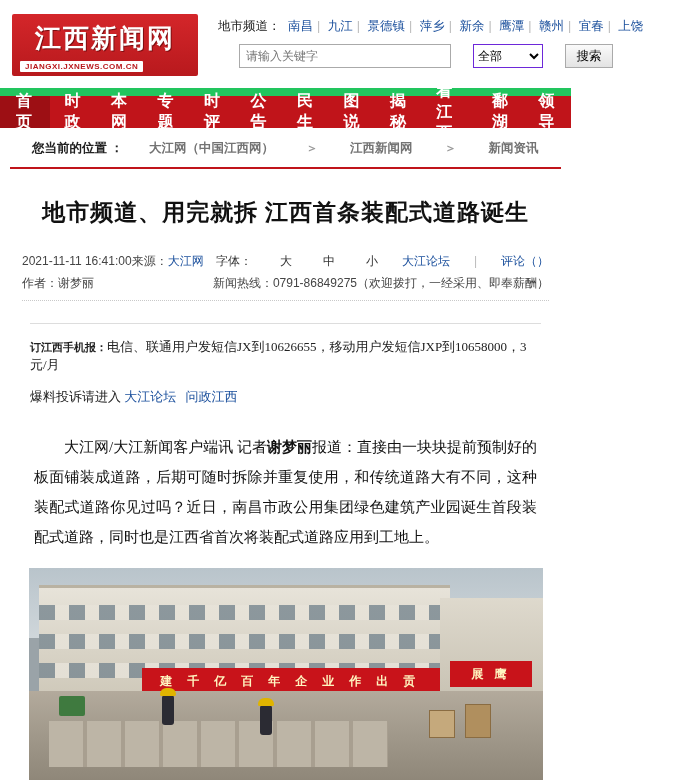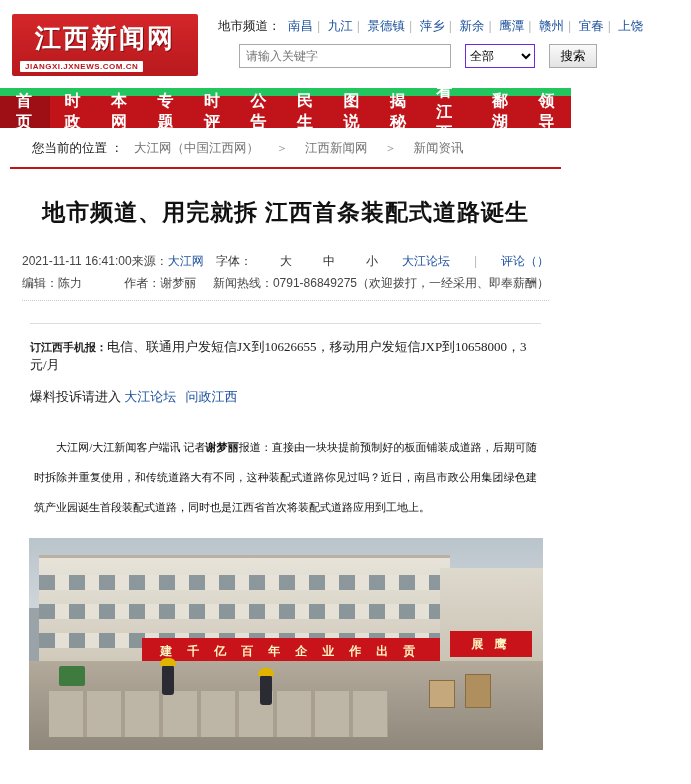--- a/index.html
+++ b/index.html
@@ -66,21 +66,21 @@
     white-space: nowrap;
   }
   .city-row .label { color: #222; }
   .city-row a {
     color: #1a4f9c;
     text-decoration: none;
     padding: 0 4px;
   }
   .city-sep { color: #bbb; }
 
-  .search-row { display: flex; align-items: flex-end; gap: 14px; padding-left: 21px; }
+  .search-row { display: flex; align-items: flex-end; gap: 22px; padding-left: 21px; }
   .search-input {
     width: 212px;
     height: 24px;
     border: 1px solid #aaa;
     padding: 2px 6px;
     font-size: 12px;
     color: #999;
     background: #fff;
     font-family: "Liberation Sans", sans-serif;
   }
@@ -129,22 +129,23 @@
   .crumb-wrap {
     padding: 12px 12px 10px 22px;
     border-bottom: 2px solid #c0141a;
     margin: 0 10px;
   }
   .crumb {
     font-size: 12.5px;
     color: #333;
     display: flex;
     align-items: center;
-    gap: 5px;
+    gap: 20px;
     white-space: nowrap;
+    font-weight: bold;
   }
   .crumb .pos-label { color: #222; margin-right: 6px; }
   .crumb a { color: #737373; text-decoration: none; }
   .crumb .arrow { color: #999; padding: 0 12px; font-size: 12px; }
 
   
   .article { padding: 0 22px; }
   .headline {
     text-align: center;
     font-family: "Liberation Serif", serif;
@@ -192,21 +193,21 @@
     color: #222;
     font-family: "Liberation Serif", serif;
   }
   .notice-line1 { margin-bottom: 14px; }
   .notice-line1 b { font-size: 11px; }
   .notice-line2 a { color: #1a4f9c; text-decoration: none; padding-right: 6px; }
 
   
   .body-text {
     margin: 26px 12px 15px 12px;
-    font-size: 11px;
+    font-size: 15px;
     line-height: 30px;
     color: #111;
     font-family: "Liberation Serif", serif;
     text-align: justify;
   }
   .body-text p { margin: 0; text-indent: 2em; }
   .body-text b { font-weight: bold; }
 
   
   .figure-wrap { text-align: center; margin-top: 16px; }
@@ -368,23 +369,20 @@
           <span class="font-size-label">字体：</span>
           <span class="fs-opt">大</span>
           <span class="fs-opt">中</span>
           <span class="fs-opt">小</span>
           <a>大江论坛</a>
           <span class="m-divider">|</span>
           <a>评论（）</a>
         </span>
       </div>
       <div class="meta-line">
-        <span class="m-editor">
-          <span>编辑：</span><span>陈力</span>
-        </span>
         <span class="m-author">
           <span>作者：</span><span>谢梦丽</span>
         </span>
         <span class="hotline">新闻热线：0791-86849275（欢迎拨打，一经采用、即奉薪酬）</span>
       </div>
     </div>
 
     <div class="notice">
       <div class="notice-line1">
         <b>订江西手机报：</b><span>电信、联通用户发短信JX到10626655，移动用户发短信JXP到10658000，3元/月</span>

